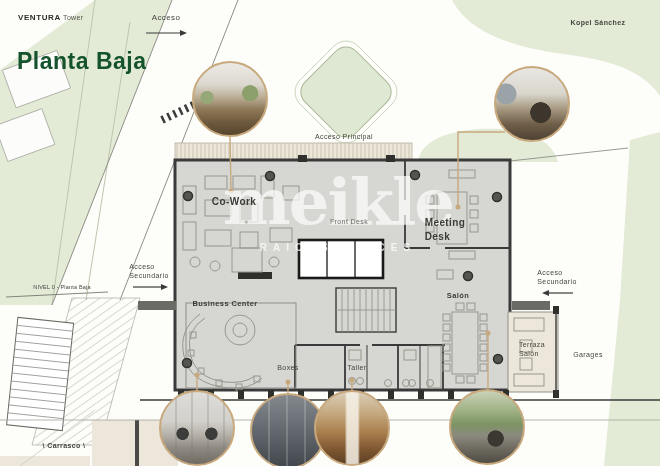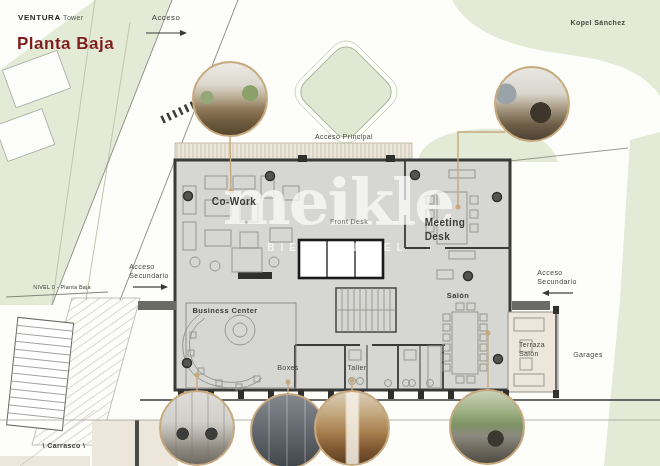--- a/index.html
+++ b/index.html
@@ -4,22 +4,22 @@
 <style>
   html,body{margin:0;padding:0;background:#ffffff;}
   #canvas{position:relative;width:660px;height:466px;overflow:hidden;background:#fdfdfa;
           font-family:"Liberation Sans",sans-serif;}
   svg{position:absolute;left:0;top:0;z-index:1;}
   .lbl{position:absolute;z-index:4;font-size:7px;color:#45453f;letter-spacing:.4px;
        text-align:left;transform:translateX(-50%);white-space:nowrap;line-height:1.35;}
   .lbl.bold{font-weight:bold;}
   .lbl.semi{font-weight:bold;color:#3c3c36;}
   .lbl.tiny{font-size:5.5px;letter-spacing:.2px;}
-  #title{position:absolute;left:17px;top:34px;z-index:4;font-size:17px;font-weight:bold;
-         letter-spacing:.5px;color:#7f1d1d;}
+  #title{position:absolute;left:17px;top:48px;z-index:4;font-size:23px;font-weight:bold;
+         letter-spacing:.5px;color:#14532d;}
   #brand{position:absolute;left:18px;top:13px;z-index:4;font-size:8px;color:#2c2c28;}
   #brand .b{font-weight:bold;letter-spacing:.6px;text-align:center;}
   #brand .l{font-weight:normal;font-size:7px;letter-spacing:.3px;color:#55554e;}
   #watermark{position:absolute;left:338px;top:170px;z-index:3;transform:translateX(-50%);
              text-align:center;pointer-events:none;}
   #wm-brand{font-family:"DejaVu Serif",serif;font-weight:bold;font-size:64px;line-height:1;
             letter-spacing:-2px;color:rgba(255,255,255,0.68);}
   #wm-tag{margin-top:8px;font-size:10px;font-weight:bold;letter-spacing:6px;
           color:rgba(255,255,255,0.72);}
   .inset{position:absolute;z-index:5;width:76px;height:76px;border-radius:50%;
@@ -299,21 +299,21 @@
 
   <div class="lbl" style="left:344px;top:132px;">Acceso Principal</div>
 
   <div class="lbl semi" style="left:234px;top:195px;font-size:10px;">Co-Work</div>
   <div class="lbl" style="left:349px;top:217px;color:#6b6b63;">Front Desk</div>
   <div class="lbl semi" style="left:445px;top:216px;font-size:10px;">
     <span style="display:block">Meeting</span>
     <span style="display:block">Desk</span>
   </div>
   <div class="lbl semi" style="left:458px;top:291px;font-size:7.5px;">Salón</div>
-  <div class="lbl semi" style="left:225px;top:306px;font-size:7.5px;">Business Center</div>
+  <div class="lbl semi" style="left:225px;top:299px;font-size:7.5px;">Business Center</div>
   <div class="lbl" style="left:288px;top:363px;">Boxes</div>
   <div class="lbl" style="left:357px;top:363px;">Taller</div>
   <div class="lbl" style="left:532px;top:340px;">
     <span style="display:block">Terraza</span>
     <span style="display:block">Salón</span>
   </div>
   <div class="lbl" style="left:588px;top:350px;">Garages</div>
 
   <div class="lbl" style="left:149px;top:262px;">
     <span style="display:block">Acceso</span>
@@ -321,21 +321,21 @@
   </div>
   <div class="lbl" style="left:557px;top:268px;">
     <span style="display:block">Acceso</span>
     <span style="display:block">Secundario</span>
   </div>
   <div class="lbl tiny" style="left:62px;top:284px;">NIVEL 0 - Planta Baja</div>
   <div class="lbl bold" style="left:64px;top:441px;">\ Carrasco \</div>
 
   <div id="watermark">
     <div id="wm-brand">meikle</div>
-    <div id="wm-tag">BIENES NIVEL</div>
+    <div id="wm-tag">RAICES RAICES</div>
   </div>
 
   <div class="inset" id="inset-cowork"></div>
   <div class="inset" id="inset-meeting"></div>
   <div class="inset" id="inset-business"></div>
   <div class="inset" id="inset-boxes"></div>
   <div class="inset" id="inset-taller"></div>
   <div class="inset" id="inset-salon"></div>
 
 </div>

